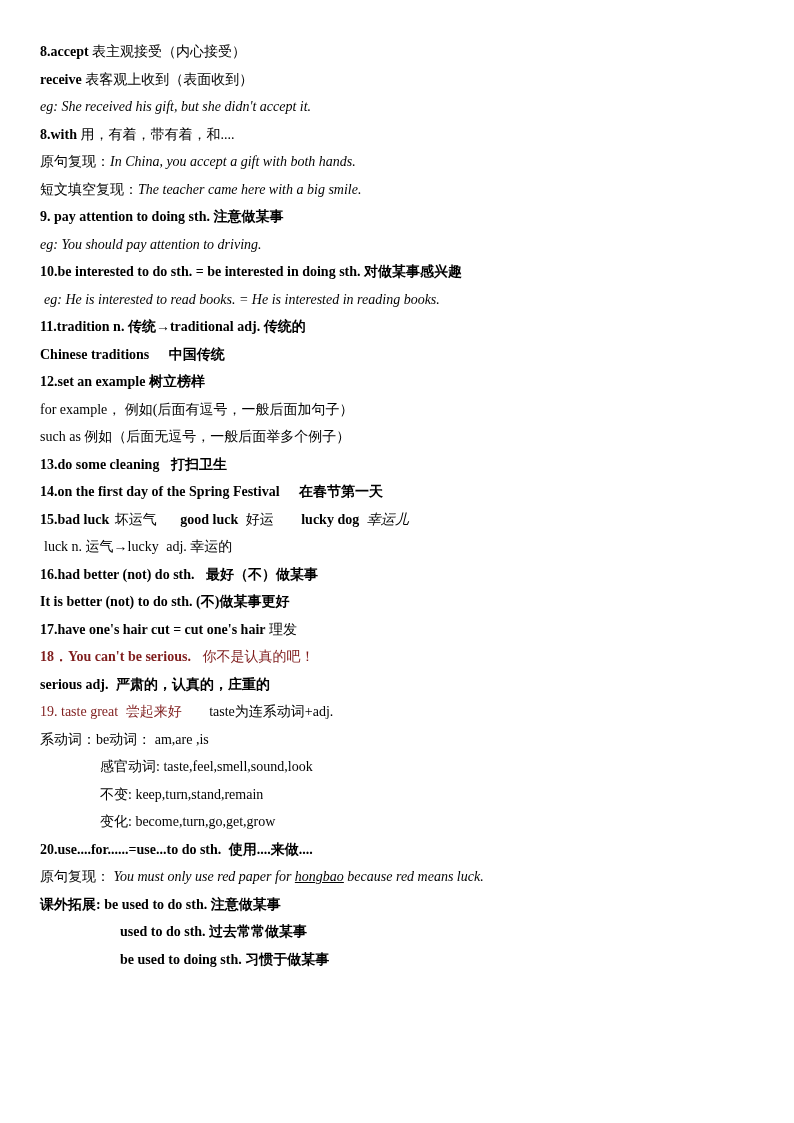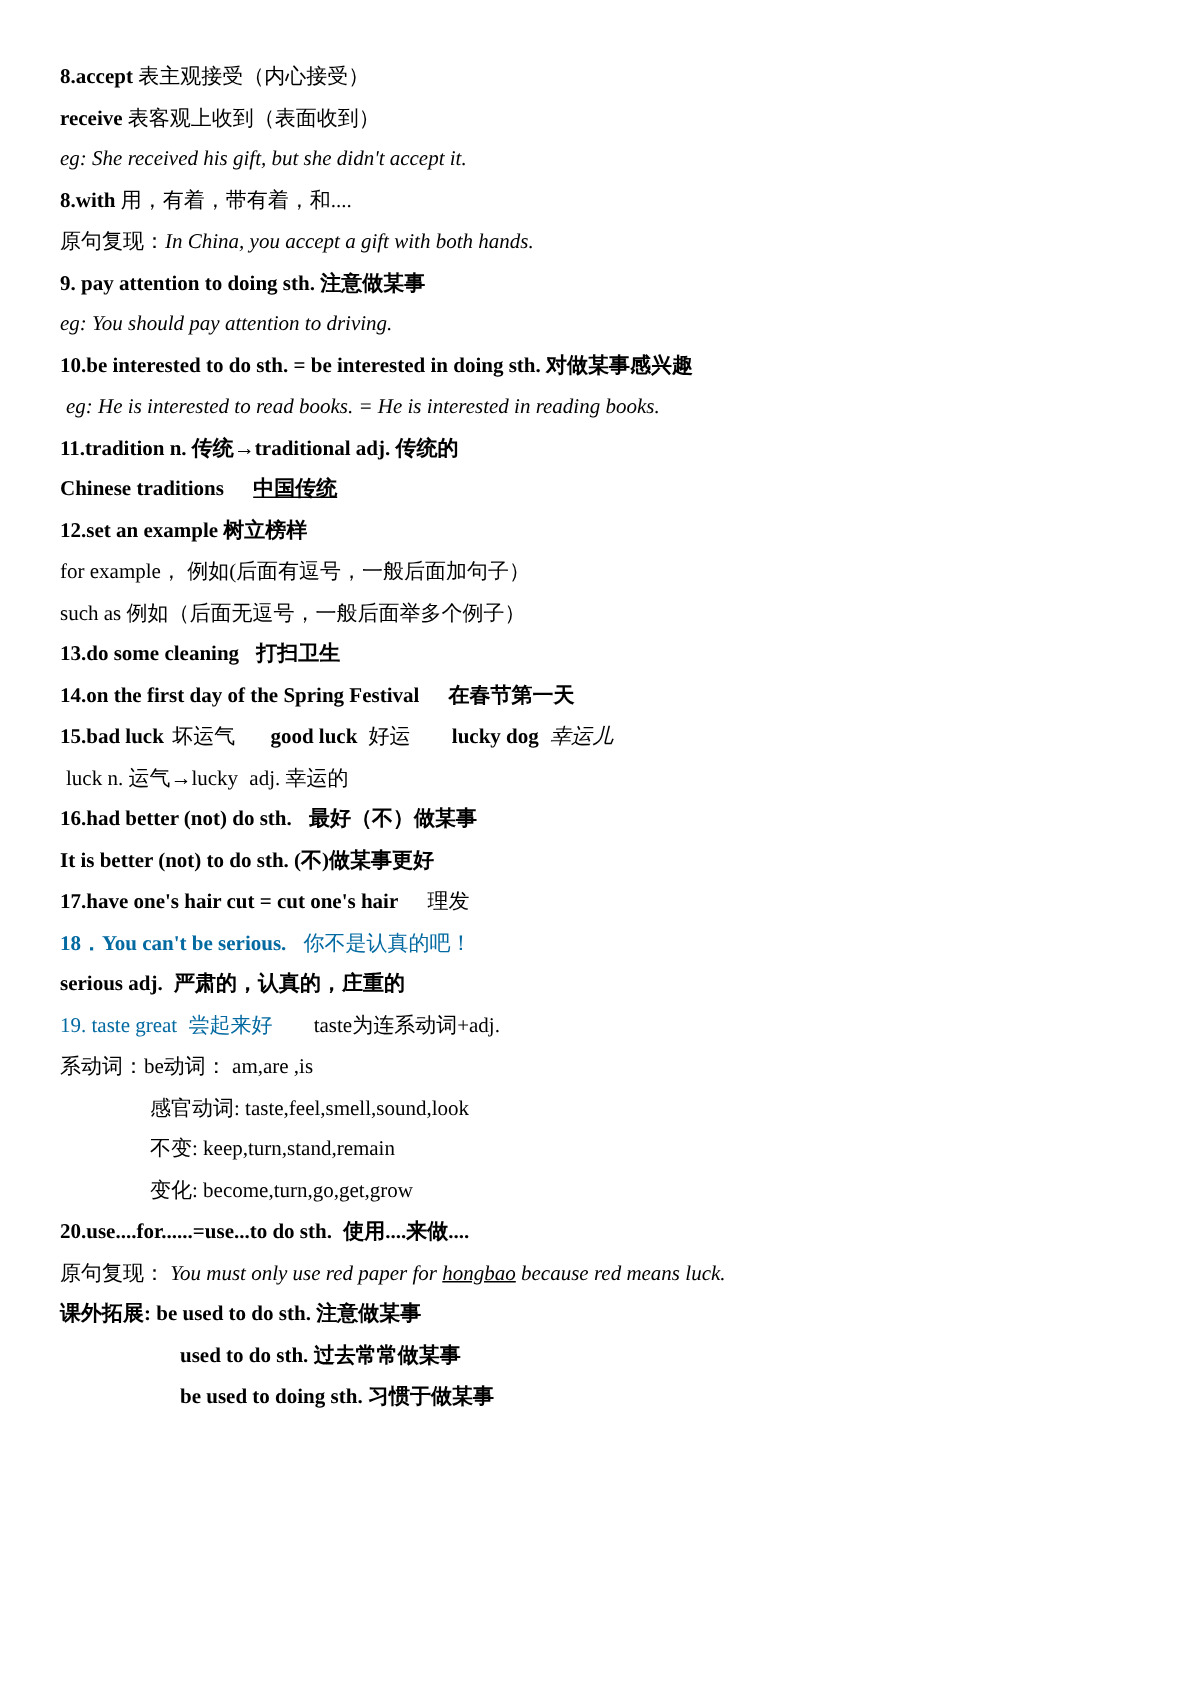--- a/index.html
+++ b/index.html
@@ -16,21 +16,21 @@
       width: 794px;
       min-height: 1123px;
     }
     .bold {
       font-weight: bold;
     }
     .italic {
       font-style: italic;
     }
     .blue {
-      color: #0369a1;
+      color: #7f1d1d;
       margin-top: 12px;
     }
     .indent1 {
       padding-left: 60px;
     }
     .indent2 {
       padding-left: 80px;
     }
     .chinese {
       font-family: "SimSun", "宋体", serif;
@@ -60,20 +60,23 @@
   </p>
   <p class="line italic">eg: She received his gift, but she didn't accept it.</p>
 
   <p class="line">
     <span class="bold">8.with</span>
     <span class="chinese">用，有着，带有着，和....</span>
   </p>
   <p class="line">
     <span class="chinese">原句复现：</span><span class="italic">In China, you accept a gift with both hands.</span>
   </p>
+  <p class="line">
+    <span class="chinese">短文填空复现：</span><span class="italic">The teacher came here with a big smile.</span>
+  </p>
 
   <p class="line">
     <span class="bold">9.  pay attention to doing sth.</span>
     <span class="chinese bold">注意做某事</span>
   </p>
   <p class="line italic">eg: You should pay attention to driving.</p>
 
   <p class="line">
     <span class="bold">10.be interested to do sth.  = be interested in doing sth.</span>
     <span class="chinese bold">对做某事感兴趣</span>
@@ -81,21 +84,21 @@
   <p class="line italic" style="padding-left:4px;">eg: He is interested to read books. = He is interested in reading books.</p>
 
   <p class="line">
     <span class="bold">11.tradition n.</span>
     <span class="chinese bold">传统→traditional</span>
     <span class="bold">adj.</span>
     <span class="chinese bold">传统的</span>
   </p>
   <p class="line bold">
     <span>Chinese traditions</span>
-    <span style="margin-left:16px;text-decoration:underline;" class="chinese">中国传统</span>
+    <span style="margin-left:16px;" class="chinese">中国传统</span>
   </p>
 
   <p class="line">
     <span class="bold">12.set an example</span>
     <span class="chinese bold">树立榜样</span>
   </p>
   <p class="line">
     <span>for example，</span>
     <span class="chinese">例如(后面有逗号，一般后面加句子）</span>
   </p>
@@ -133,21 +136,21 @@
     <span class="bold">16.had better (not) do sth.</span>
     <span class="chinese bold" style="margin-left:8px;">最好（不）做某事</span>
   </p>
   <p class="line">
     <span class="bold">It is better (not) to do sth.</span>
     <span class="chinese bold">(不)做某事更好</span>
   </p>
 
   <p class="line">
     <span class="bold">17.have one's hair cut = cut one's hair</span>
-    <span class="chinese" style="margin-left:16px;">理发</span>
+    <span class="chinese" style="">理发</span>
   </p>
 
   <p class="line">
     <span class="blue bold">18．You can't be serious.</span>
     <span class="chinese blue" style="margin-left:8px;">你不是认真的吧！</span>
   </p>
   <p class="line">
     <span class="bold">serious adj.</span>
     <span class="chinese bold" style="margin-left:4px;">严肃的，认真的，庄重的</span>
   </p>

